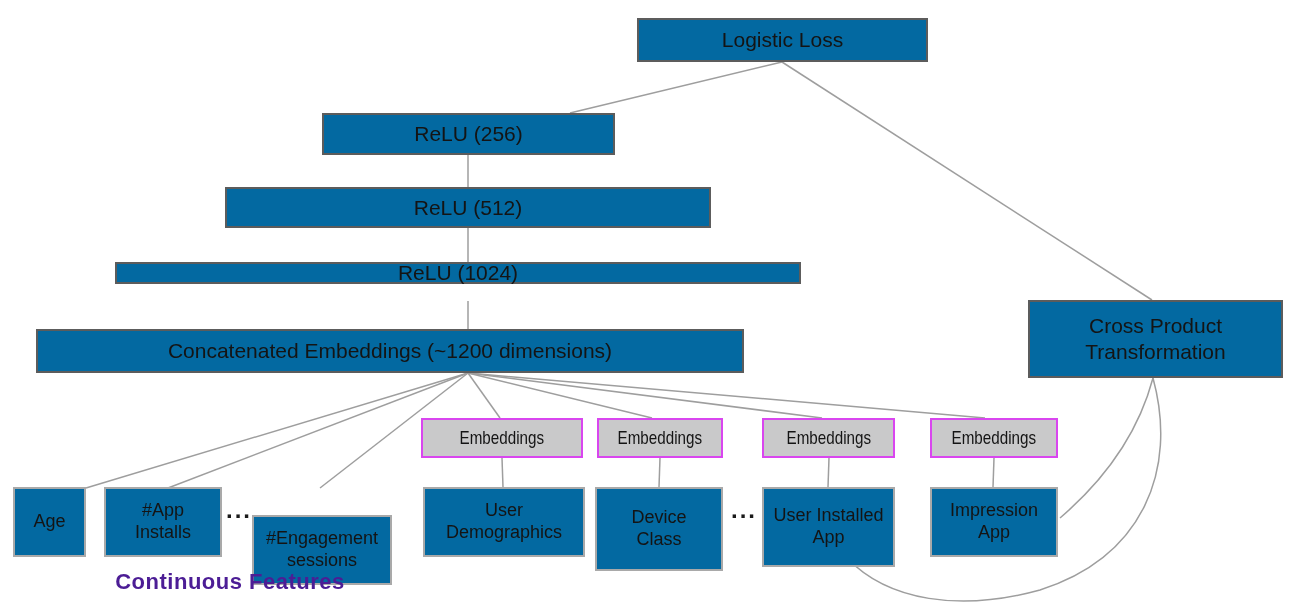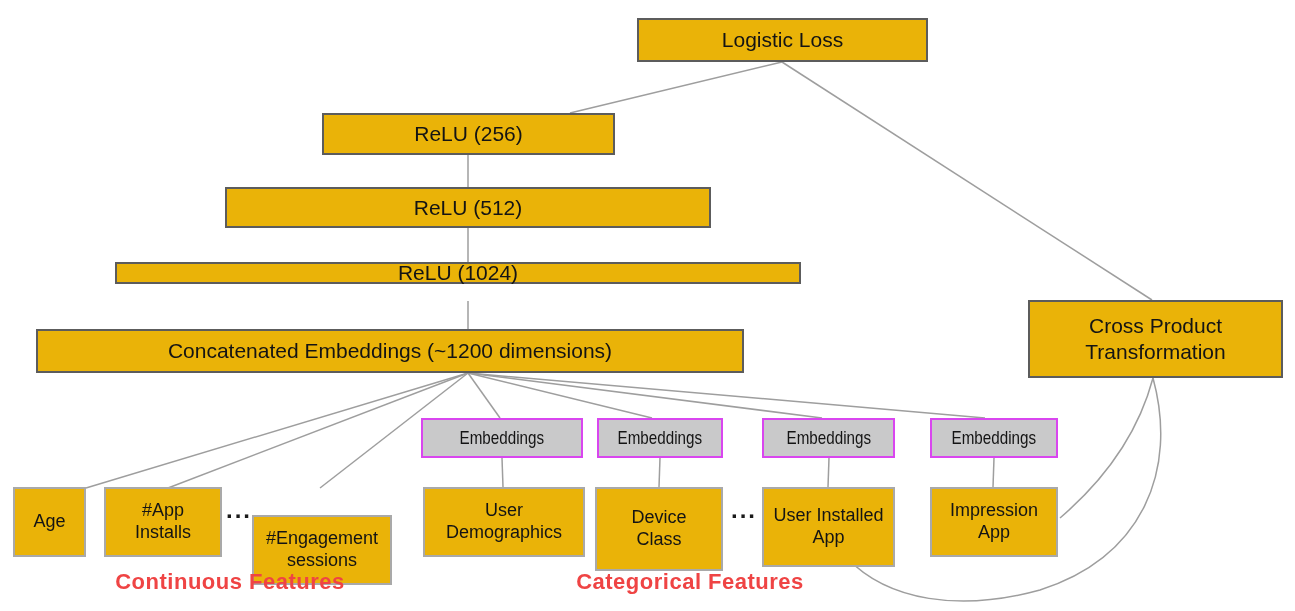--- a/index.html
+++ b/index.html
@@ -9,21 +9,21 @@
     background:#ffffff;
     font-family:"Liberation Sans","DejaVu Sans",sans-serif;
     color:#141414;
     overflow:hidden;
   }
   svg.wires{position:absolute;left:0;top:0;z-index:1;}
   .node{
     position:absolute;z-index:2;
     display:flex;flex-direction:column;align-items:center;justify-content:center;
     box-sizing:border-box;text-align:center;
-    background:#eab308;
+    background:#0369a1;
     border:2px solid #5c5c5c;
     line-height:1.22;
   }
   .node.lg{font-size:21px;}
   .node.feature{
     border:2px solid #a9a9a9;
     font-size:18px;
   }
   .node.emb{
     background:#c9c9ca;
@@ -32,21 +32,21 @@
   }
   .node.emb span{display:inline-block;transform:scaleX(0.8);white-space:nowrap;}
   .dots{
     position:absolute;z-index:2;
     font-size:24px;font-weight:700;letter-spacing:2px;
     color:#1a1a1a;white-space:nowrap;
   }
   .group-label{
     position:absolute;z-index:2;
     font-size:22px;font-weight:700;letter-spacing:0.5px;
-    text-align:center;color:#ef4444;white-space:nowrap;
+    text-align:center;color:#4c1d95;white-space:nowrap;
   }
 </style>
 </head>
 <body>
 
 <div class="canvas">
 
   <svg class="wires" width="1295" height="611" viewBox="0 0 1295 611" fill="none" stroke="#9e9e9e" stroke-width="1.5">
 
     <line x1="782" y1="62" x2="570" y2="113"></line>
@@ -143,15 +143,14 @@
     <span>User Installed</span>
     <span>App</span>
   </div>
 
   <div class="node feature" style="left:930px;top:487px;width:128px;height:70px">
     <span>Impression</span>
     <span>App</span>
   </div>
 
   <div class="group-label" style="left:60px;top:569px;width:340px;">Continuous Features</div>
-  <div class="group-label" style="left:560px;top:569px;width:260px;">Categorical Features</div>
 
 </div>
 
 </body></html>

